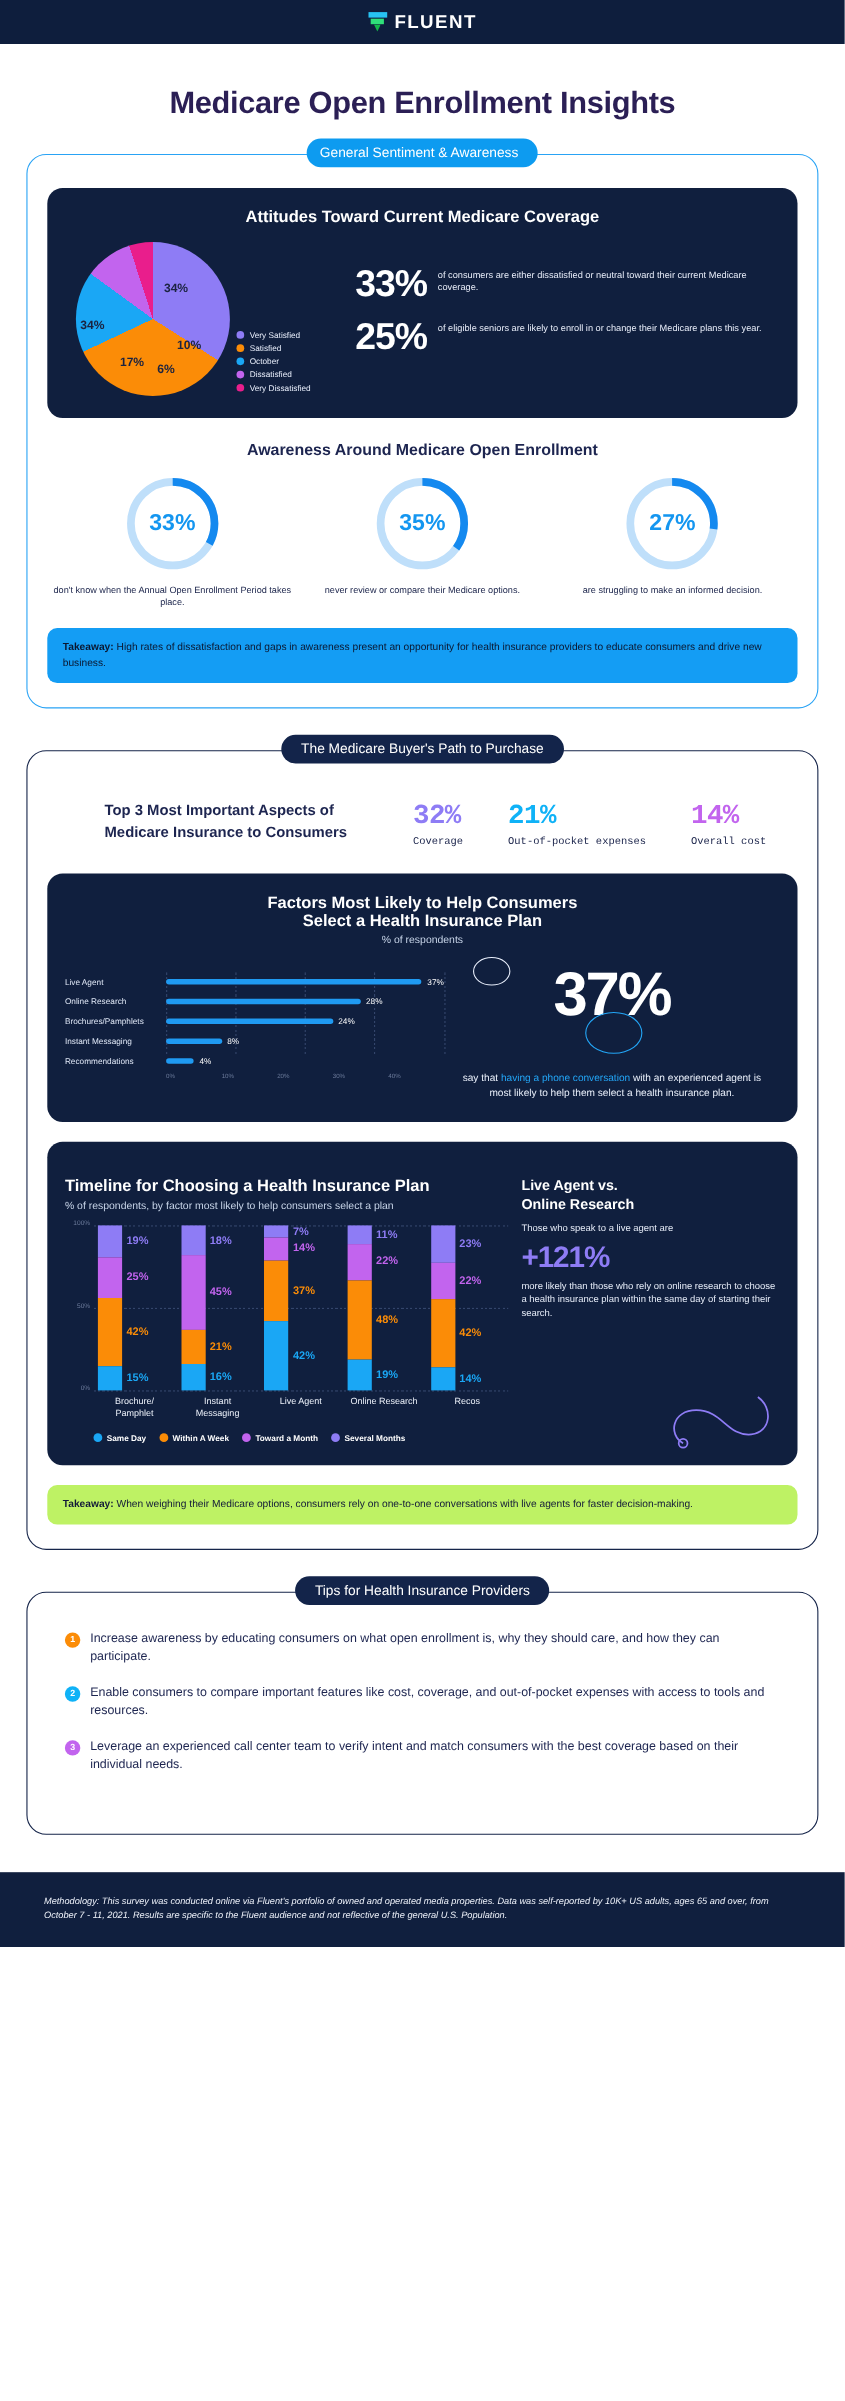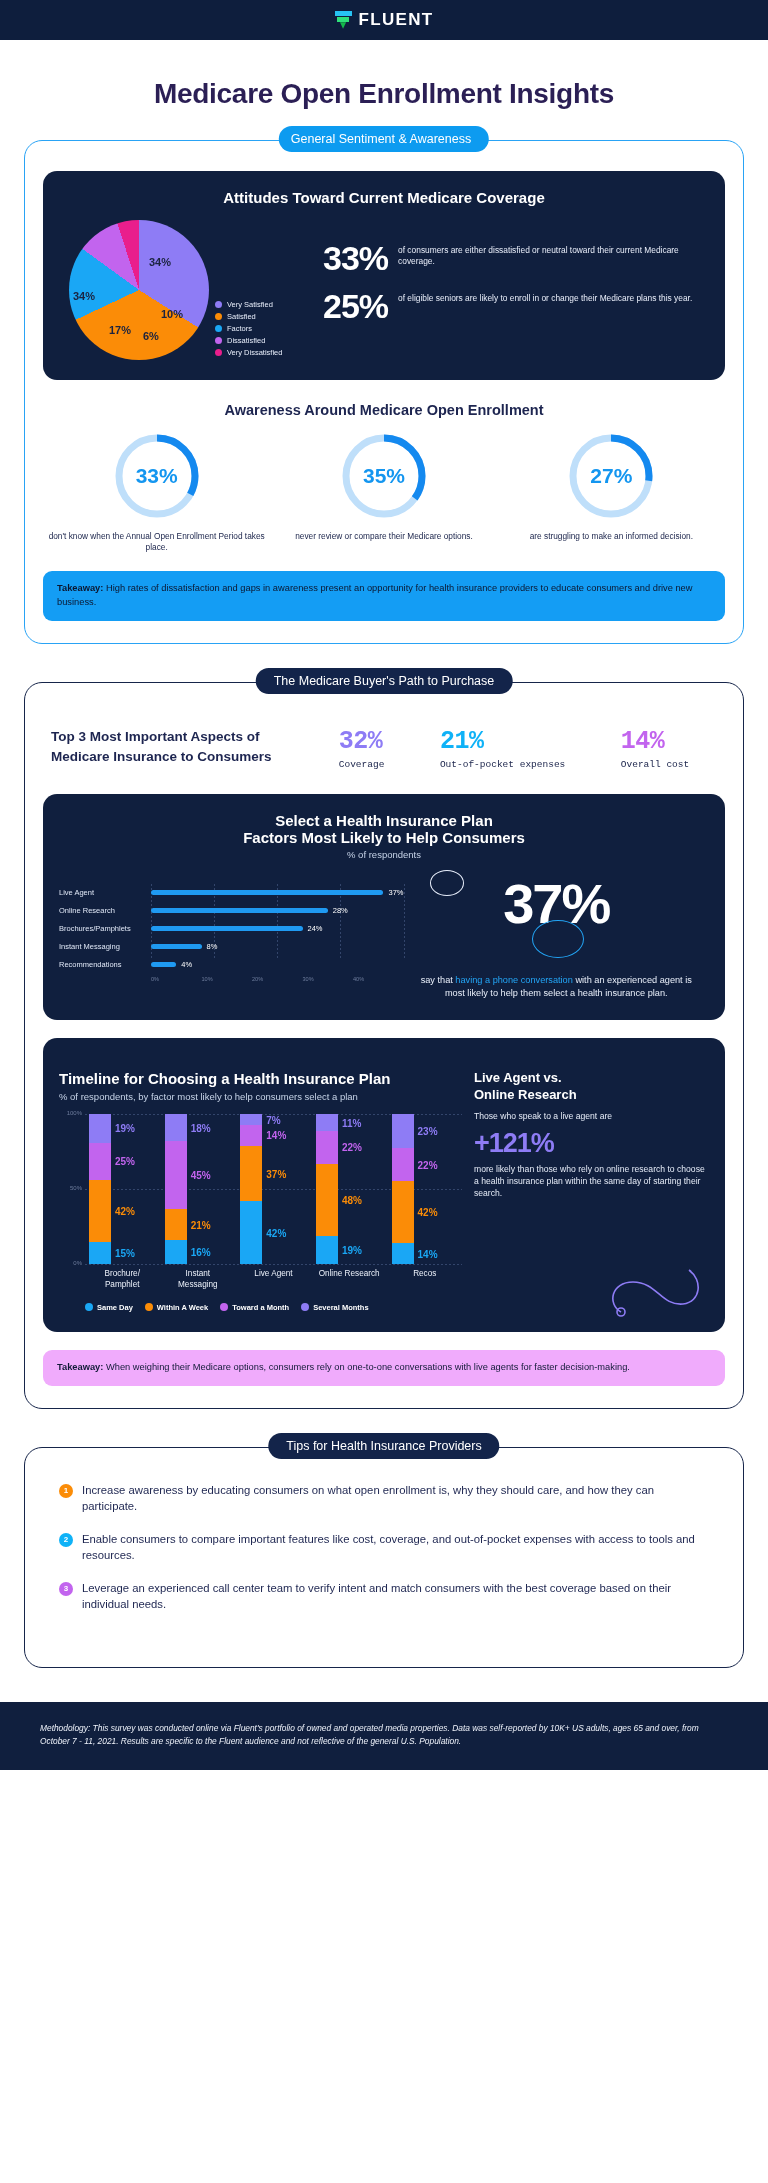--- a/index.html
+++ b/index.html
@@ -71,26 +71,26 @@
   .donut svg { transform: rotate(-90deg); }
   .donut .val {
     position:absolute; inset:0; display:flex; align-items:center; justify-content:center;
     font-size:21px; font-weight:700; color:#1496f0;
   }
   .donut-cap { font-size:8.3px; color:#20294f; margin-top:9px; line-height:1.35; }
 
   
   .takeaway { border-radius:9px; padding:11px 14px; margin-top:18px; font-size:9.3px; line-height:1.5; }
   .takeaway.blue { background:#149df4; color:#0b1730; }
-  .takeaway.purple { background:#f0abfc; color:#121a38; }
+  .takeaway.purple { background:#bef264; color:#121a38; }
   .takeaway b { font-weight:700; }
 
   
   .top3 { display:flex; align-items:flex-start; padding: 14px 8px 0 8px; }
-  .top3-head { font-weight:700; font-size:13.5px; line-height:1.45; color:#1d2550; width:260px; }
+  .top3-head { font-weight:700; font-size:13.5px; line-height:1.45; color:#1d2550; width:260px;margin-left:44px; }
   .top3-items { flex:1; display:flex; justify-content:space-around; text-align:left;font-family:Liberation Mono, monospace; }
   .t3-num { font-size:25px; font-weight:700; letter-spacing:-0.5px; }
   .t3-lbl { font-size:9.5px; color:#20294f; margin-top:3px; line-height:1.3; }
 
   
   .hbar-flex { display:flex; margin-top:14px; }
   .hbar-left { width:53%; }
   .hbar-rows { margin-top:10px; position:relative; }
   .hbar-row { display:flex; align-items:center; height:18px; }
   .hbar-name { width:92px; color:#dfe7f6; font-size:7.5px; flex:0 0 auto; }
@@ -179,21 +179,21 @@
                 <div class="legend-item">
                   <span class="dot" style="background:#8e7cf5"></span>
                   <span>Very Satisfied</span>
                 </div>
                 <div class="legend-item">
                   <span class="dot" style="background:#fb8c07"></span>
                   <span>Satisfied</span>
                 </div>
                 <div class="legend-item">
                   <span class="dot" style="background:#1aa7f5"></span>
-                  <span>Factors</span>
+                  <span>October</span>
                 </div>
                 <div class="legend-item">
                   <span class="dot" style="background:#c264ee"></span>
                   <span>Dissatisfied</span>
                 </div>
                 <div class="legend-item">
                   <span class="dot" style="background:#e91e8c"></span>
                   <span>Very Dissatisfied</span>
                 </div>
               </div>
@@ -269,22 +269,22 @@
                  <div class="t3-lbl">Out-of-pocket expenses</div>
             </div>
             <div>
               <div class="t3-num" style="color:#c264ee">14%</div>
                  <div class="t3-lbl">Overall cost</div>
             </div>
           </div>
       </div>
 
       <div class="darkcard" style="margin-top:22px">
+        <div class="card-title">Factors Most Likely to Help Consumers</div>
         <div class="card-title">Select a Health Insurance Plan</div>
-        <div class="card-title">Factors Most Likely to Help Consumers</div>
         <div class="card-sub">% of respondents</div>
 
         <div class="hbar-flex">
           <div class="hbar-left">
             <div class="hbar-rows" id="hbarRows">
                 <div class="gridv">
                   <i style="left: 0%;"></i>
                   <i style="left: 25%;"></i>
                   <i style="left: 50%;"></i>
                   <i style="left: 75%;"></i>

